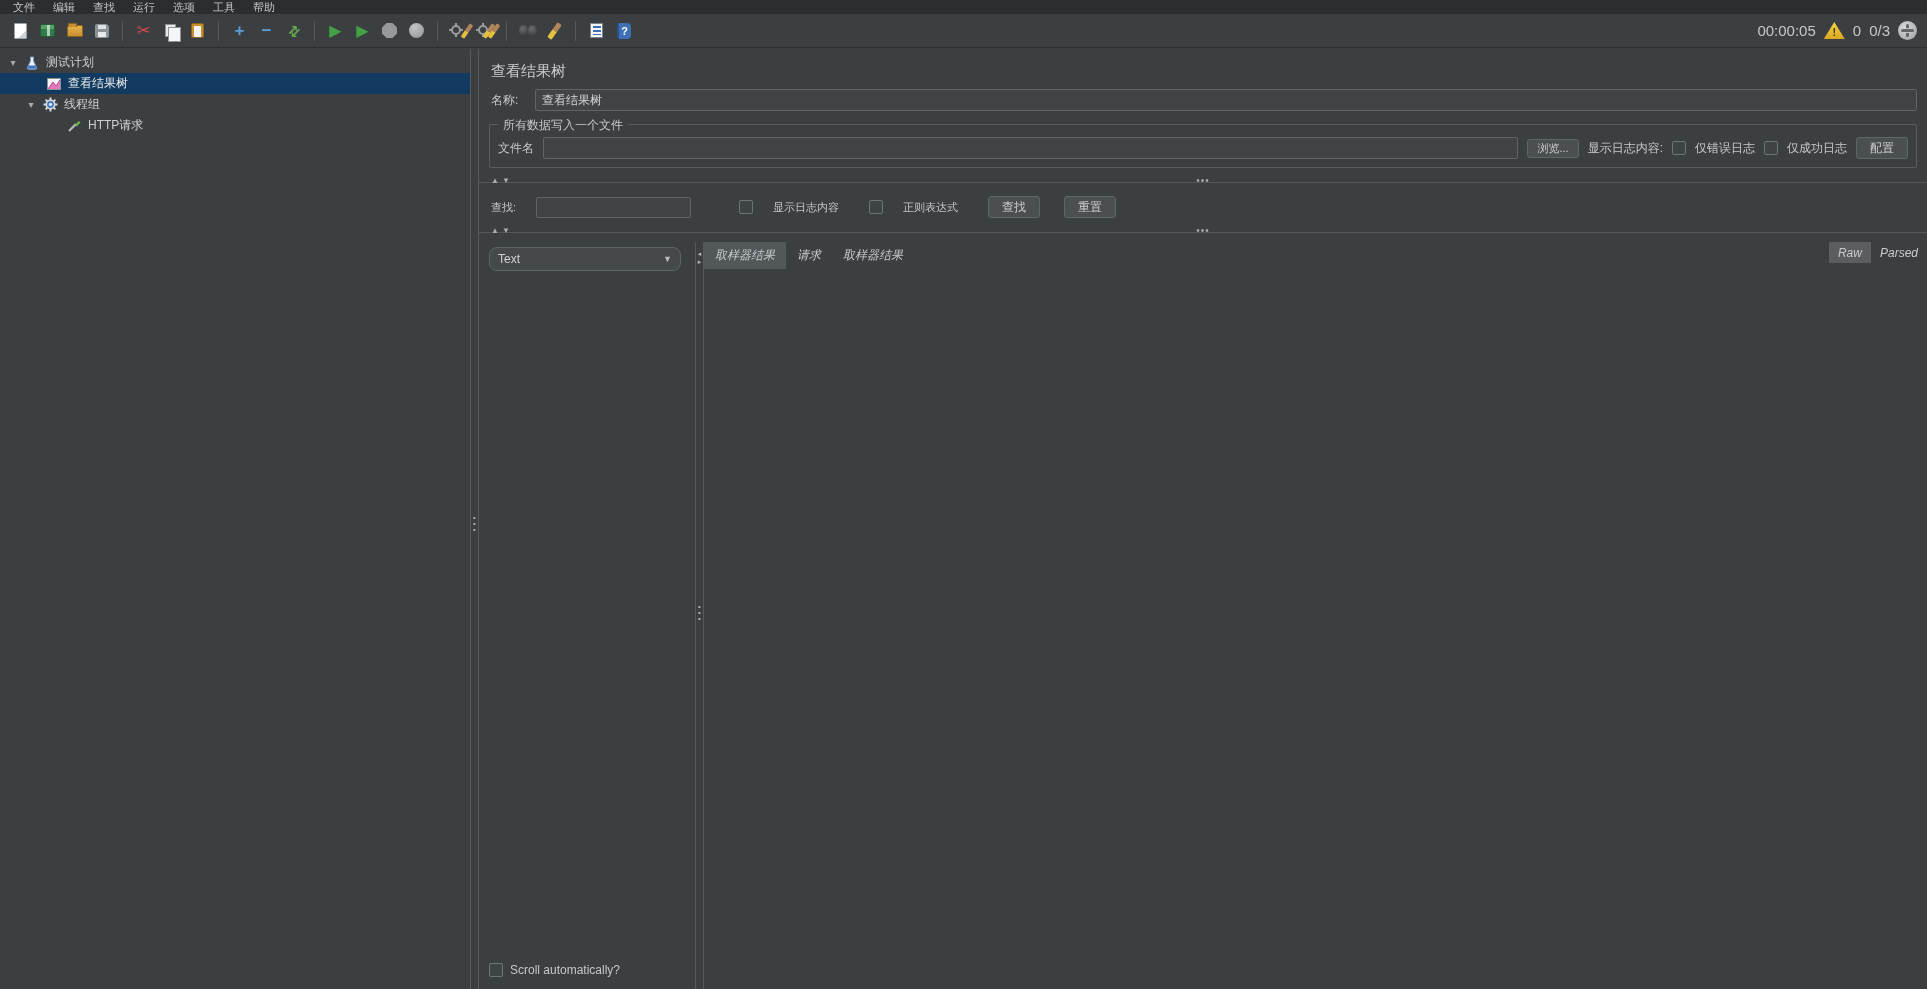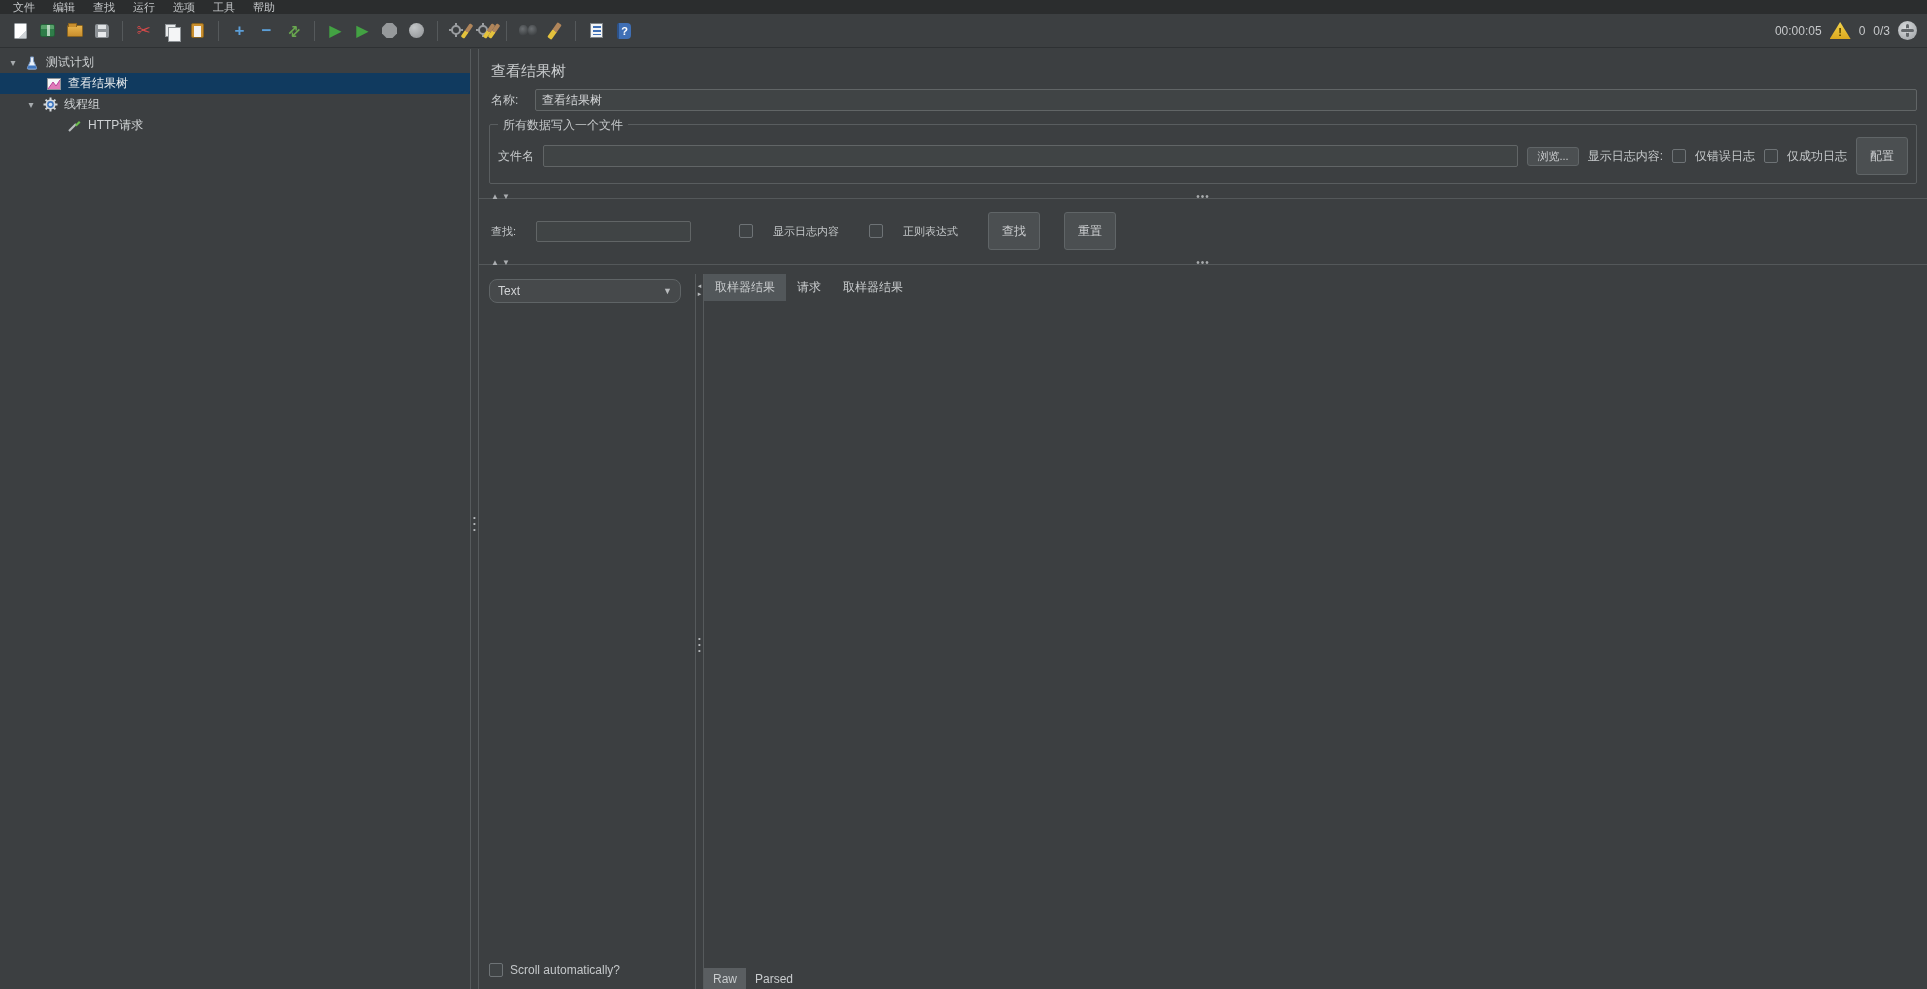--- a/index.html
+++ b/index.html
@@ -41,21 +41,21 @@
   .ic-binoc { position:relative; width:18px; height:12px; }
   .ic-binoc::before,.ic-binoc::after { content:""; position:absolute; top:0; width:9px; height:11px; background:radial-gradient(circle at 40% 35%,#6a6e71,#2e3133); border-radius:45%; }
   .ic-binoc::before { left:0; } .ic-binoc::after { right:0; }
   .ic-broom { width:5px; height:18px; background:linear-gradient(180deg,#b0855a 0 50%,#e4c23c 50%); transform:rotate(35deg); border-radius:1px; }
   .ic-funchelp { width:13px; height:15px; background:#f2f4f5; border:1px solid #7f8488; position:relative; }
   .ic-funchelp::after { content:""; position:absolute; left:2px; top:2px; width:8px; height:9px;
       background:repeating-linear-gradient(180deg,#3f6fb5 0 2px,transparent 2px 4px); }
   .ic-help { width:14px; height:16px; background:#3f6fb5; border-radius:2px 4px 4px 2px; color:#fff; font-size:11px; font-weight:bold; display:flex; align-items:center; justify-content:center; border-left:2px solid #2c5187; }
   .gear-svg { display:block; }
 
-  .tb-status { margin-left:auto; display:flex; align-items:center; gap:8px; font-size:12px; color:#c6c8ca; }
+  .tb-status { margin-left:auto; display:flex; align-items:center; gap:8px; font-size:15px; color:#c6c8ca; }
   .warn-tri { position:relative; width:21px; height:17px; clip-path:polygon(50% 0,100% 100%,0 100%); background:linear-gradient(180deg,#f4d44a,#dba81f); display:flex; align-items:flex-end; justify-content:center; }
   .warn-tri::after { content:"!"; font-size:11px; font-weight:bold; color:#4a3b00; line-height:13px; }
   .state-circle { position:relative; width:19px; height:19px; border-radius:50%; background:radial-gradient(circle at 40% 35%,#d8dadc,#9b9fa2); }
   .state-circle::before,.state-circle::after { content:""; position:absolute; background:#63676a; border-radius:2px; }
   .state-circle::before { left:8px; top:3px; width:3px; height:13px; }
   .state-circle::after { left:3px; top:8px; width:13px; height:3px; }
   .state-circle .dot { position:absolute; left:7px; top:7px; width:5px; height:5px; border-radius:50%; background:#d4d6d8; }
 
   
   .app { position:absolute; top:49px; left:0; right:0; bottom:0; display:flex; }
@@ -74,21 +74,21 @@
   
   .main { flex:1; display:flex; flex-direction:column; min-width:0; }
   .panel-title { font-size:15px; color:#c9ccce; margin:13px 0 2px 12px; }
   .frow { display:flex; align-items:center; margin:6px 10px 0 12px; }
   .frow .flabel { font-size:12px; color:#c6c9cb; width:44px; flex:none; }
   .text-input { flex:1; height:22px; background:#404445; border:1px solid #616566; color:#d3d5d7; font-size:12px; padding:0 6px; border-radius:2px; outline:none; }
   .group { margin:13px 10px 0 10px; border:1px solid #595d5f; border-radius:2px; position:relative; padding:12px 8px 8px 8px; }
   .group-title { position:absolute; top:-8px; left:8px; background:#3c3f41; padding:0 5px; font-size:12px; color:#c6c9cb; }
   .file-row { display:flex; align-items:center; gap:9px; }
   .file-row .flabel2 { font-size:12px; color:#c6c9cb; flex:none; }
-  .btn { background:#4b4f51; border:1px solid #606567; color:#ccced0; font-size:12px; border-radius:3px; padding:0 13px; height:38px; display:flex; align-items:center; justify-content:center; cursor:default; white-space:nowrap; }
+  .btn { background:#4b4f51; border:1px solid #606567; color:#ccced0; font-size:12px; border-radius:3px; padding:0 13px; height:22px; display:flex; align-items:center; justify-content:center; cursor:default; white-space:nowrap; }
   .btn.small { font-size:11px; padding:0 9px; height:19px; }
   .cb { width:14px; height:14px; border:1px solid #6e7376; background:#3f4345; border-radius:2px; flex:none; }
   .cb-label { font-size:12px; color:#c6c9cb; white-space:nowrap; }
 
   .hsplit { height:12px; margin-top:7px; position:relative; }
   .hsplit::before { content:""; position:absolute; left:0; right:0; top:7px; height:1px; background:#54585a; }
   .hsplit .arrows { position:absolute; left:12px; top:1px; font-size:8px; color:#aaadb0; letter-spacing:3px; }
   .hsplit .grip { position:absolute; left:50%; top:0; transform:translateX(-50%); color:#a8abad; font-size:10px; letter-spacing:1px; }
 
   .search-row { display:flex; align-items:center; margin:9px 10px 0 12px; gap:20px; }
@@ -102,21 +102,21 @@
   .combo { width:192px; height:24px; background:#46494b; border:1px solid #5f6466; border-radius:8px; display:flex; align-items:center; padding:0 8px; font-size:12px; color:#d0d2d4; cursor:default; }
   .combo .arr { margin-left:auto; font-size:9px; color:#b9bcbe; }
   .res-tree-space { flex:1; }
   .scroll-row { height:26px; display:flex; gap:7px; padding-bottom:5px; }
   .scroll-row .cb-label { color:#c4c7c9; }
 
   .inner-split { width:9px; flex:none; border-left:1px solid #565a5c; border-right:1px solid #565a5c; position:relative; margin-left:4px; }
   .inner-split .onetouch { position:absolute; top:8px; left:0; width:7px; text-align:center; color:#b7babc; font-size:7px; line-height:8px; }
   .inner-split .grip { position:absolute; top:362px; left:0; width:7px; text-align:center; color:#b6b9bb; font-size:8px; line-height:6px; }
 
-  .res-right { flex:1; display:flex; flex-direction:column; min-width:0; }
+  .res-right { flex:1; display:flex; min-width:0;font-style:italic; }
   .tab-bar { height:27px; display:flex; align-items:stretch; }
   .tab { display:flex; align-items:center; padding:0 11px; font-size:12px; color:#c9ccce; cursor:default; white-space:nowrap; }
   .tab.active { background:#52575a; }
   .tab-content { flex:1; }
   .bottom-bar { height:21px; display:flex; }
   .btab { padding:0 9px; display:flex; align-items:center; font-size:12px; color:#c9ccce; cursor:default; }
   .btab.active { background:#5a5e61; }
 </style>
 </head>
 <body>

